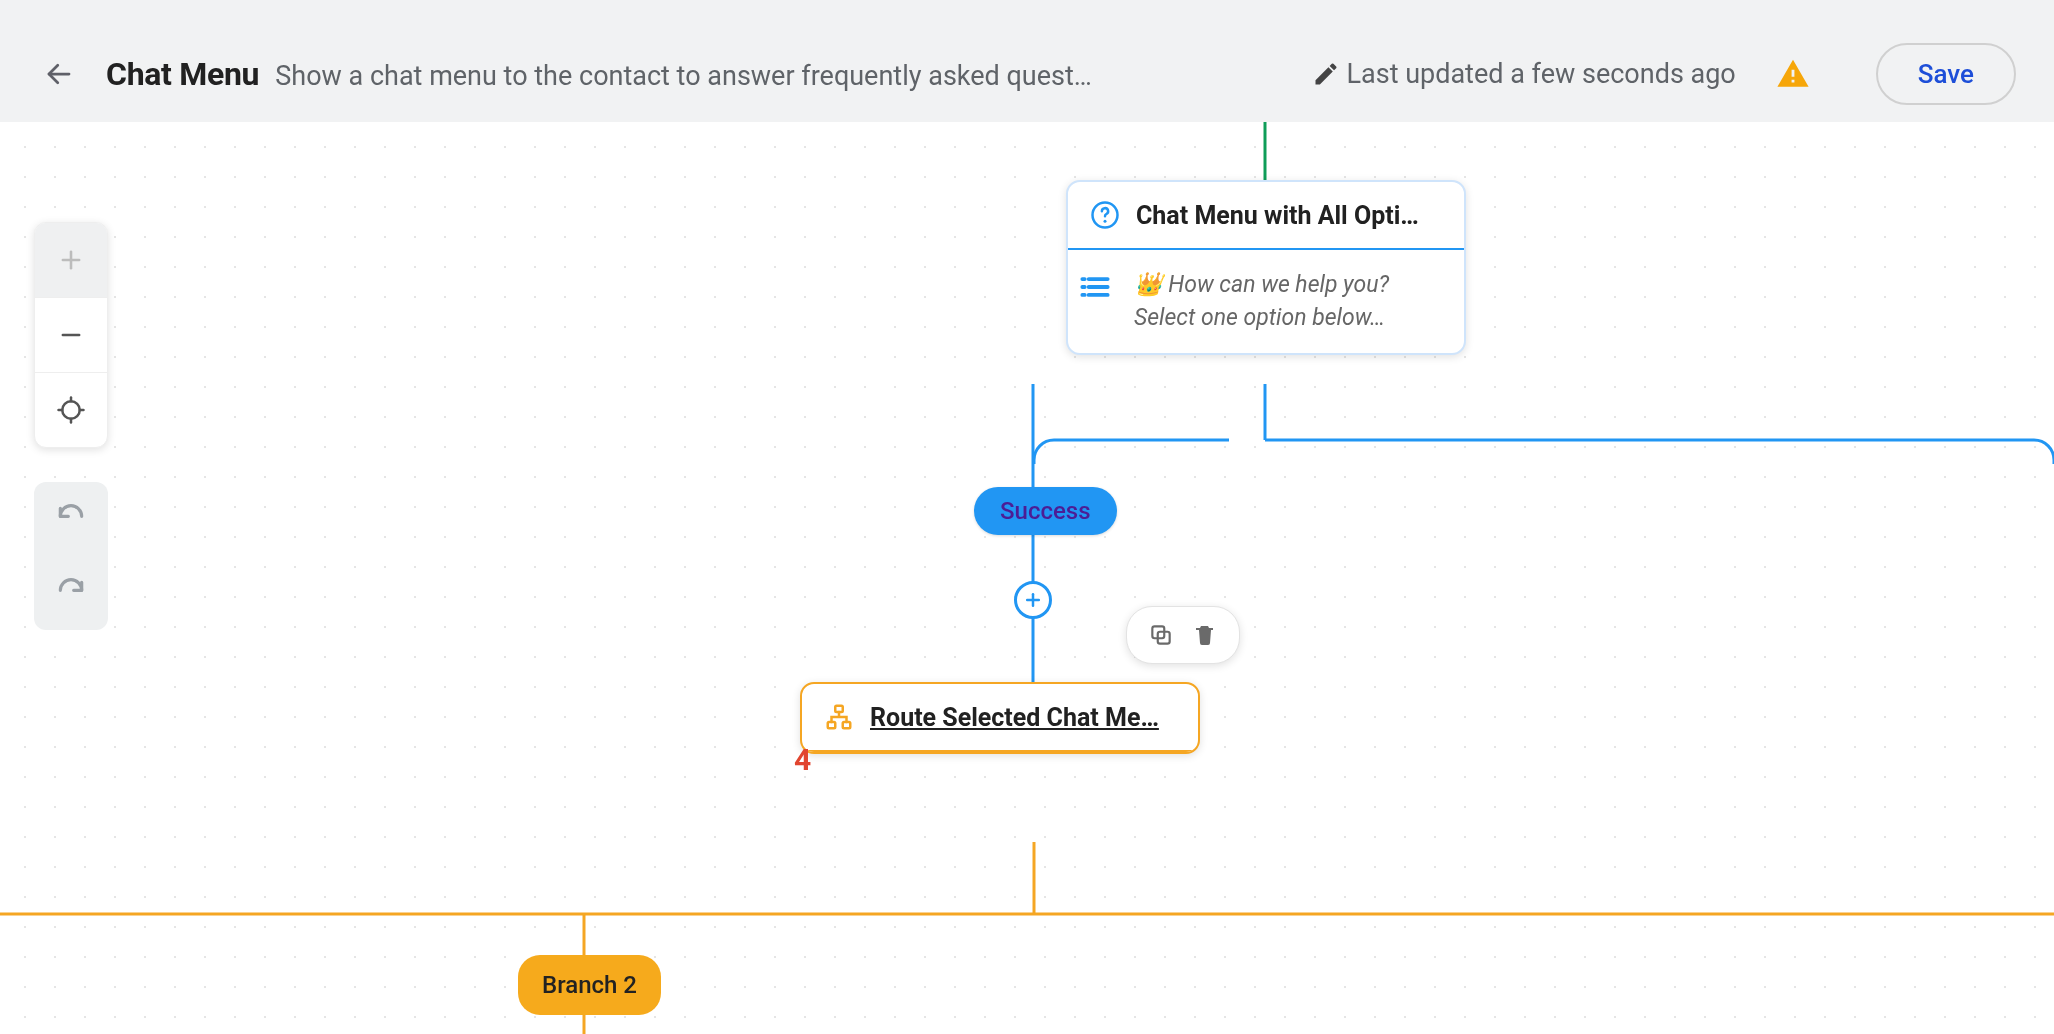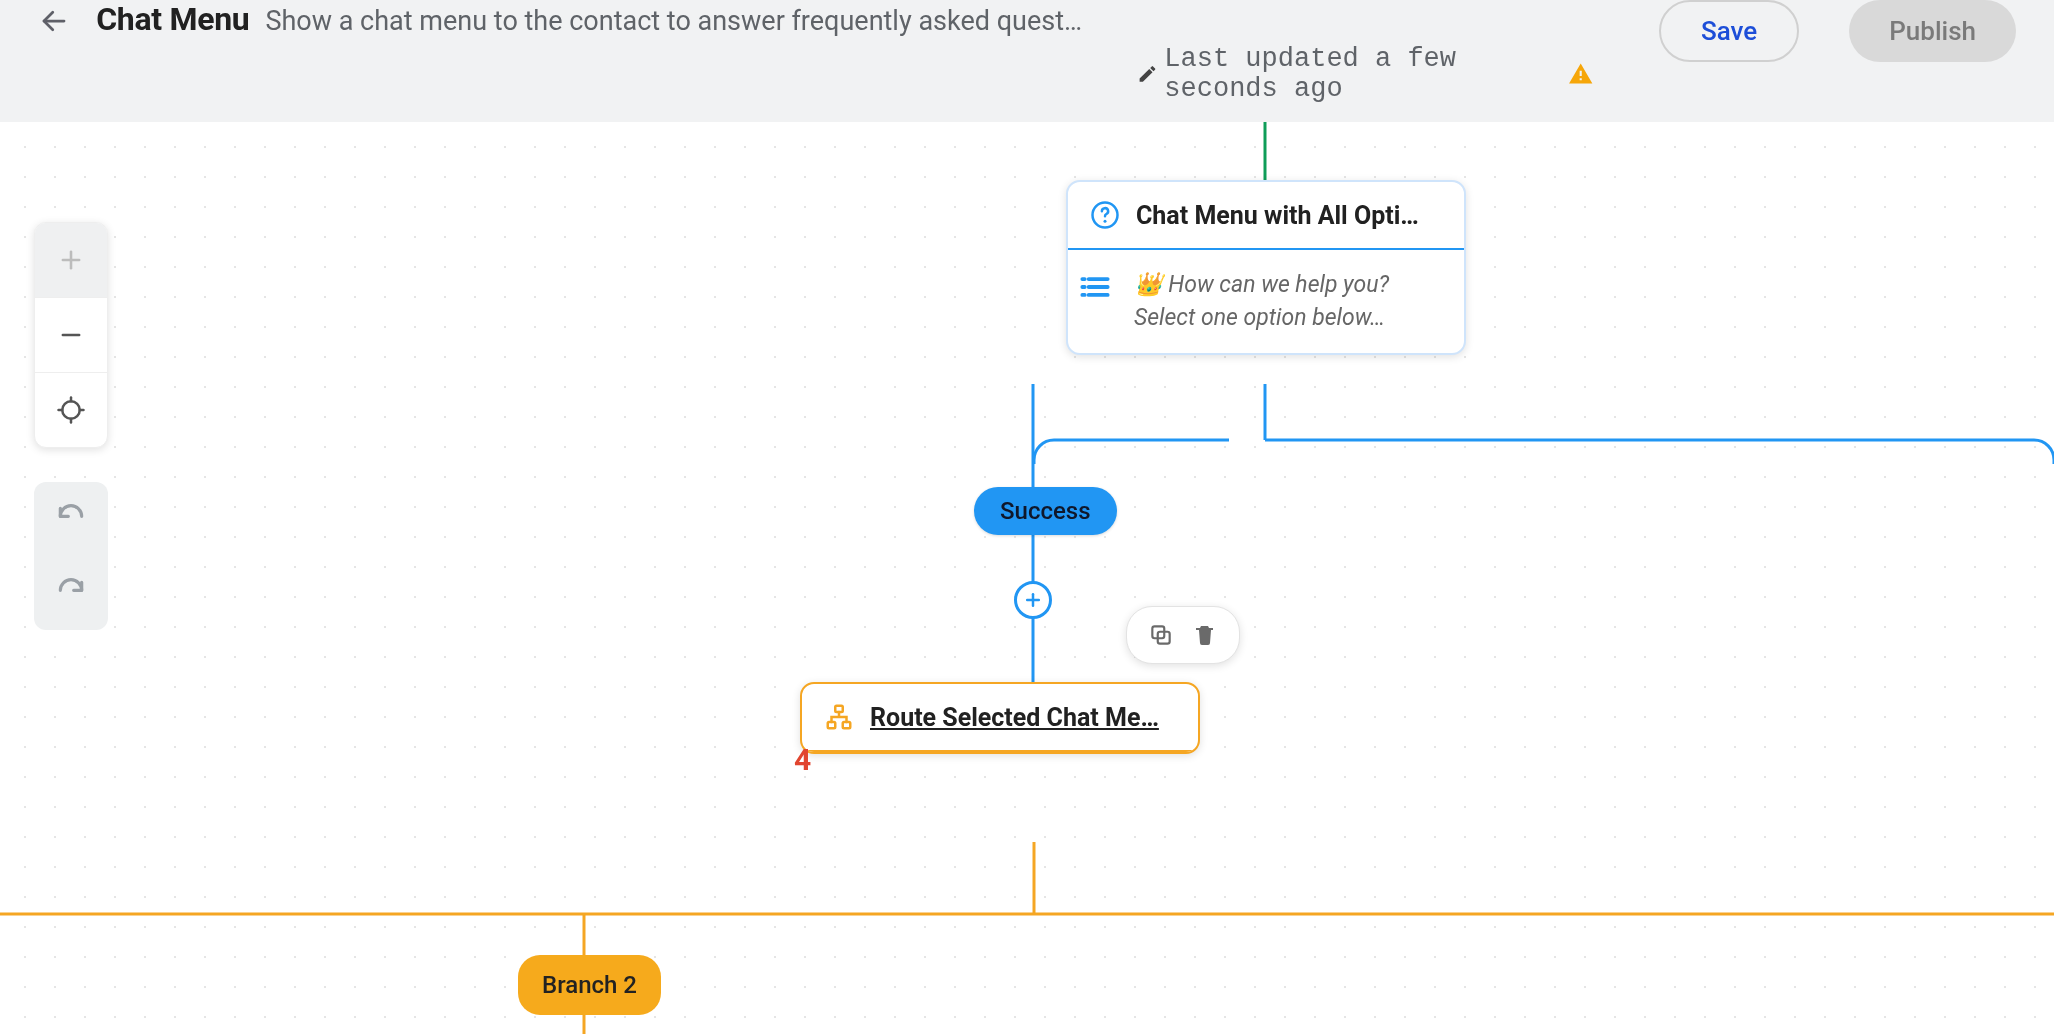--- a/index.html
+++ b/index.html
@@ -25,34 +25,34 @@
     background: var(--bg);
     overflow: hidden;
     color: var(--text);
   }
 
   
   .topbar {
     position: absolute; left:0; right:0; top:0; height:148px;
     background: #f1f2f3;
     border-bottom: 1px solid #e4e4e4;
-    display: flex; 
+    display: flex; align-items: center;
     padding: 0 38px;
     gap: 26px;
   }
   .back-btn {
     width:42px; height:42px; display:flex; align-items:center; justify-content:center;
     cursor:pointer; color: var(--gray-icon);
   }
   .title-block { display:flex; align-items:baseline; gap:16px; flex:0 0 auto; }
   .page-title { font-size:32px; font-weight:700; letter-spacing:-0.3px; }
   .page-subtitle { font-size:27px; color: var(--text-muted); max-width:820px; white-space:nowrap; overflow:hidden; text-overflow:ellipsis; }
 
   .topbar-spacer { flex:1; }
-  .last-updated-wrap { display:flex; align-items:center; gap:6px;font-family:Liberation Mono, monospace; }
+  .last-updated-wrap { display:flex; align-items:center; gap:6px; }
   .pencil-icon { width:28px; height:28px; color: #444; }
   .last-updated { font-size:27px; color: var(--text-muted); }
   .warn-icon { width:34px; height:34px; color:#f6a609; margin-left:34px; }
 
   .btn {
     height:62px; padding:0 40px; border-radius:32px; font-size:26px; font-weight:500;
     display:inline-flex; align-items:center; justify-content:center; cursor:pointer;
     user-select:none;
   }
   .btn-save { border:2px solid #d0d0d0; color:#1d4ed8; background:transparent; margin-left:40px; }
@@ -82,21 +82,21 @@
   .tool-sep { height:1px; background:#eee; width:100%; }
   .zoom-group { top:100px; }
   .undo-group { top:360px; background:#eef0f1; border:none; box-shadow:none; }
   .undo-group .tool-btn { color:#9aa0a6; }
 
   
   .conn { position:absolute; pointer-events:none; }
 
   
   .pill {
-    position:absolute; background: var(--blue-light); color:#0f172a;
+    position:absolute; background: var(--blue-light); color:#4c1d95;
     font-size:24px; font-weight:500;
     padding:10px 26px; border-radius:26px;
     box-shadow: 0 1px 3px rgba(0,0,0,0.15);
   }
 
   
   .plus-node {
     position:absolute; width:38px; height:38px; border:3px solid var(--blue-light);
     border-radius:50%; background:#fff; display:flex; align-items:center; justify-content:center;
     color: var(--blue-light); font-size:26px; font-weight:700; cursor:pointer;
@@ -159,21 +159,20 @@
   <div class="last-updated-wrap">
     <svg class="pencil-icon" viewBox="0 0 24 24" fill="currentColor">
         <path d="M3 17.25V21h3.75L17.81 9.94l-3.75-3.75L3 17.25zM20.71 7.04a1 1 0 0 0 0-1.41l-2.34-2.34a1 1 0 0 0-1.41 0l-1.83 1.83 3.75 3.75 1.83-1.83z"></path>
       </svg>
     <span class="last-updated">Last updated a few seconds ago</span>
     <svg class="warn-icon" viewBox="0 0 24 24" fill="currentColor">
         <path d="M1 21h22L12 2 1 21zm12-3h-2v-2h2v2zm0-4h-2v-5h2v5z"></path>
       </svg>
   </div>
   <div class="btn btn-save">Save</div>
-  <div class="btn btn-publish">Publish</div>
 </div>
 
 <div class="canvas">
 
   <div class="tool-group zoom-group">
     <div class="tool-btn disabled">
       <svg width="28" height="28" viewBox="0 0 24 24" stroke="currentColor" stroke-width="2.2" fill="none" stroke-linecap="round">
           <line x1="12" y1="5" x2="12" y2="19"></line>
           <line x1="5" y1="12" x2="19" y2="12"></line>
         </svg>

